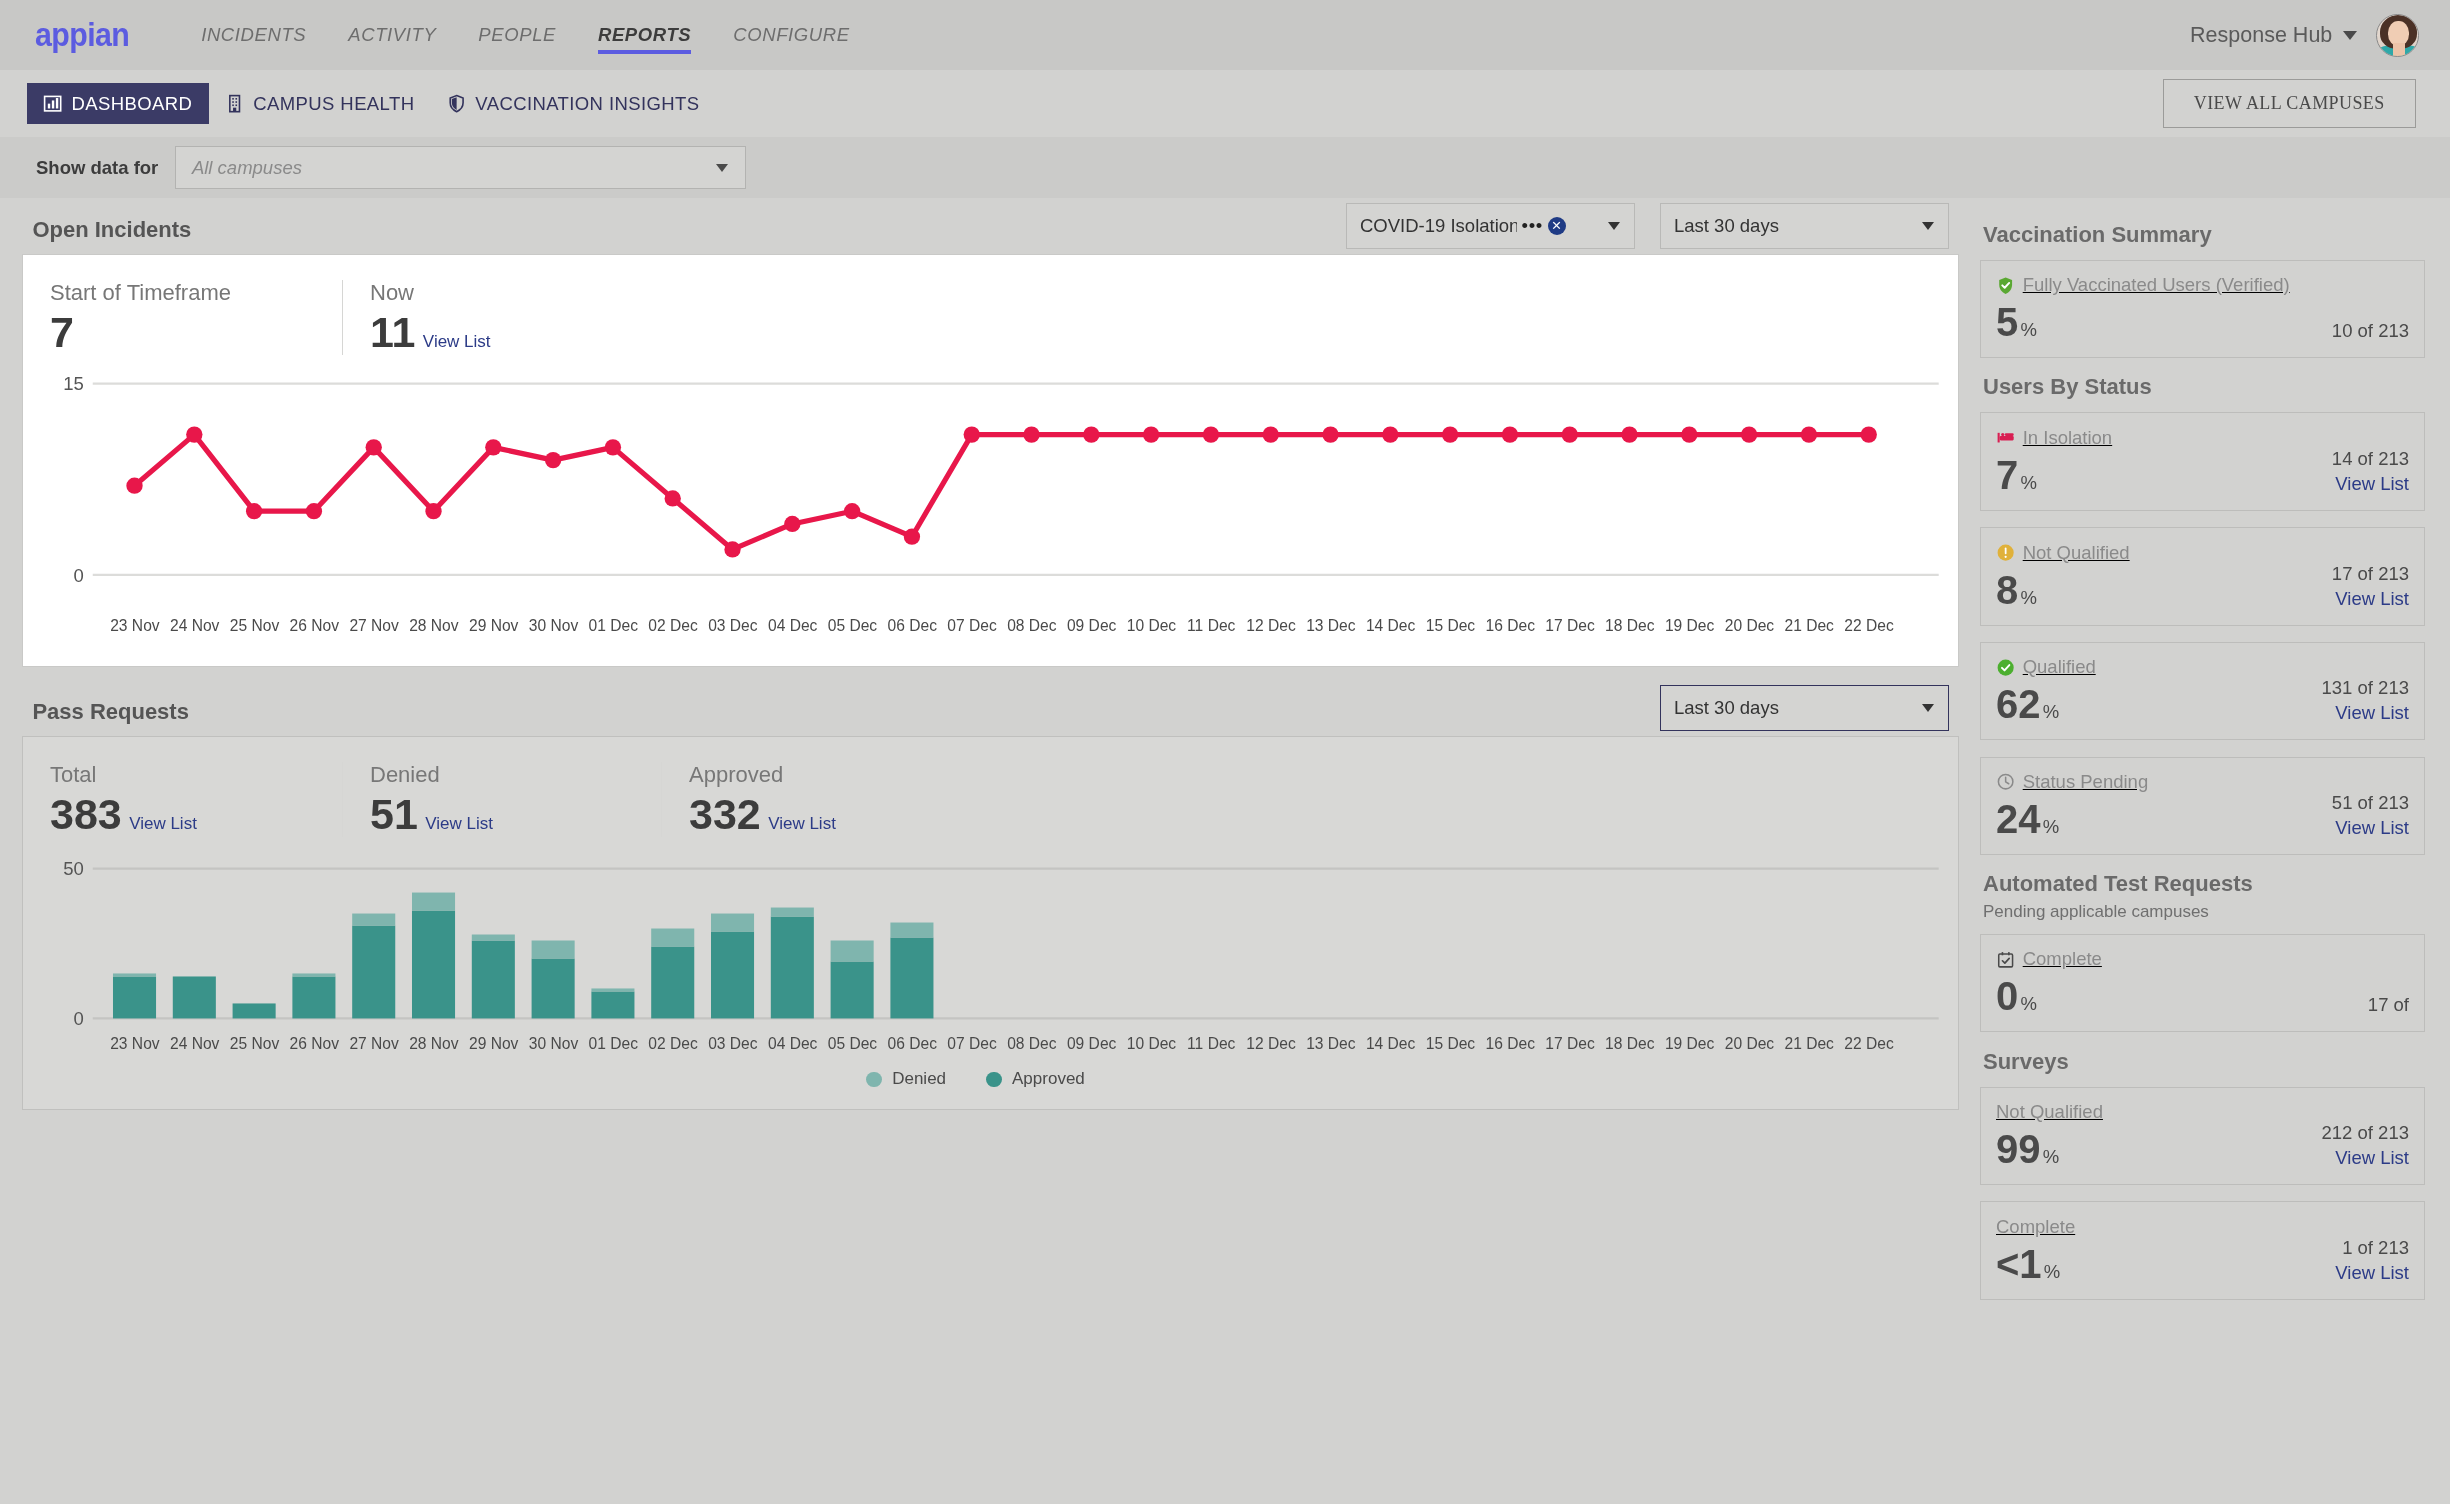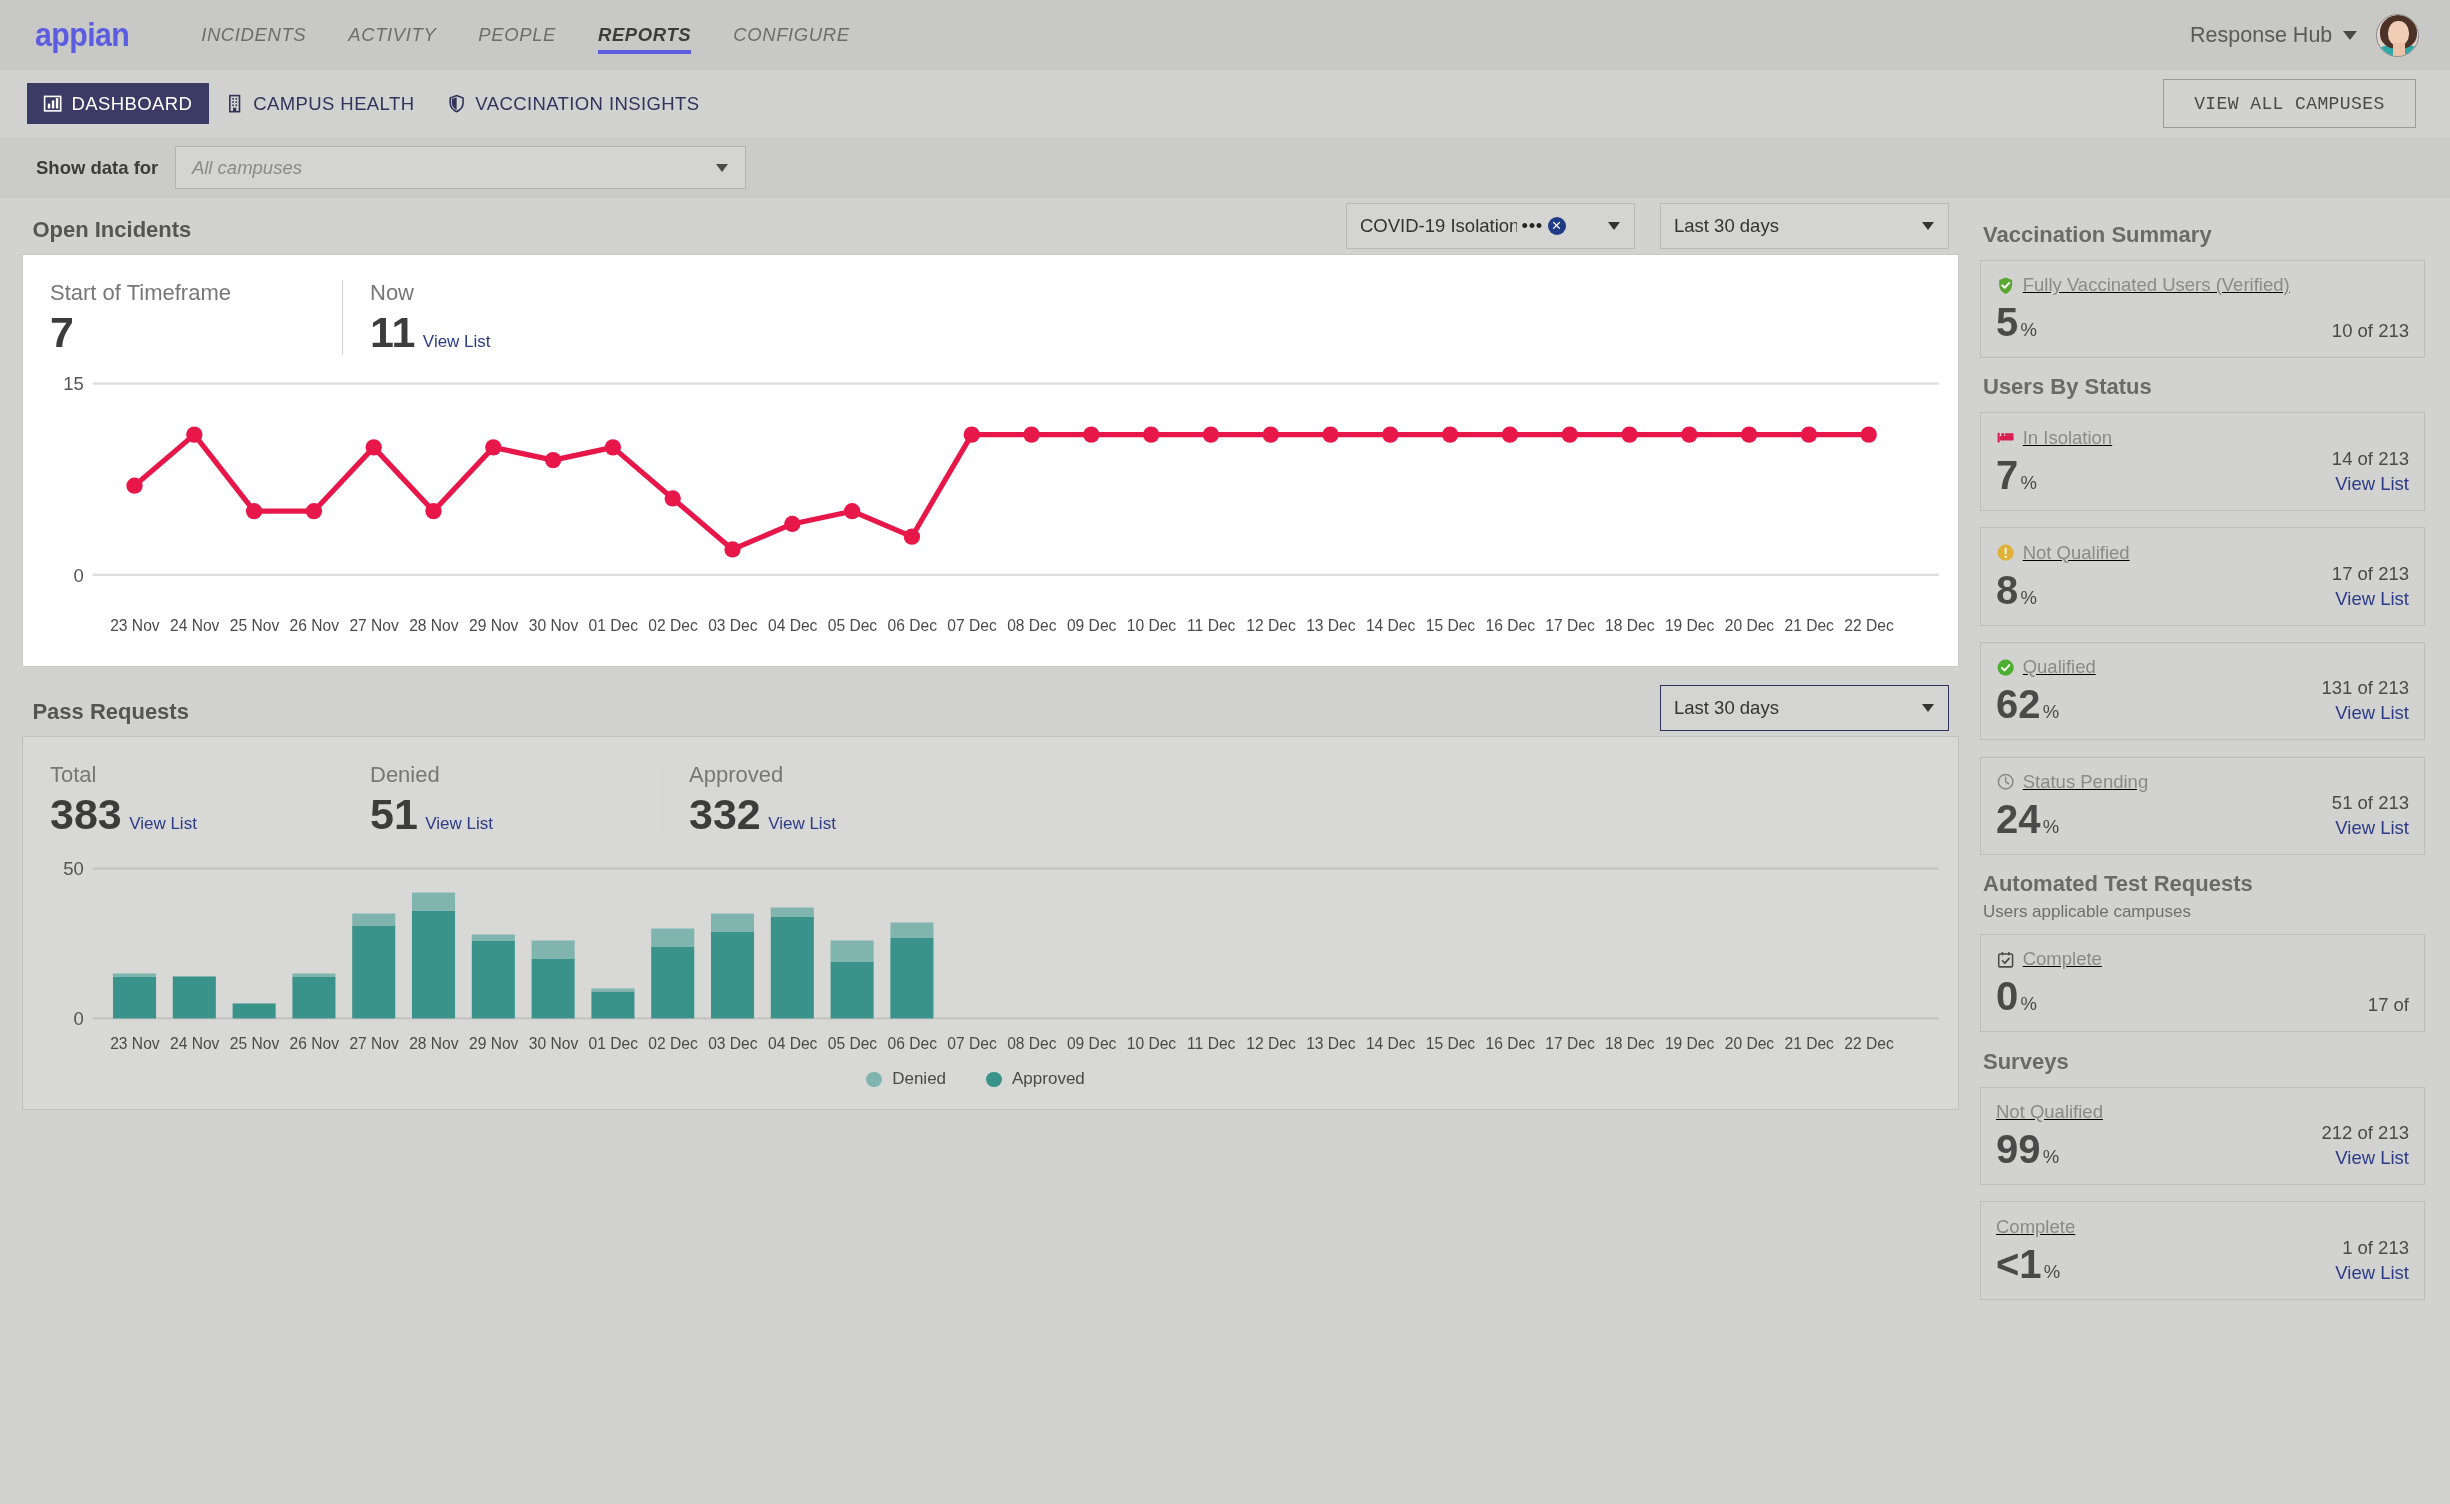--- a/index.html
+++ b/index.html
@@ -77,21 +77,21 @@
     padding: 9.6px 16.3px; font-size: 18.5px; color: #33335c;
     letter-spacing: 0.4px; cursor: pointer; font-weight: 500;
   }
   .tab.active { background: #3b3b66; color: #fff; }
   .tab svg { display: block; }
   .viewall {
     margin-left: auto; margin-right: 7.4px;
     border: 0.7px solid #9b9b99; background: transparent;
     font-size: 18px; color: #4a4a4a; letter-spacing: 0.4px;
     padding: 13.4px 30px; cursor: pointer;
-    font-family: Liberation Mono, monospace;
+    font-family: Liberation Serif, serif;
   }
 
   
   .filterbar {
     background: #cbcbc9; height: 61px; margin: 0;
     display: flex; align-items: center; padding-left: 36px;
   }
   .filterlabel { font-size: 18.5px; font-weight: 700; color: #3c3c3c; margin-right: 16.3px; }
   .selectbox {
     width: 571px; height: 43px; background: #d4d4d2;
@@ -578,21 +578,21 @@
         <div class="num">
           <span>24</span>
           <span class="pct">%</span>
         </div>
         <div class="right">
           <div class="ratio">51 of 213</div>
           <span class="vl">View List</span>
         </div>
       </div>
       <div class="side-h">Automated Test Requests</div>
-      <div class="side-sub">Users applicable campuses</div>
+      <div class="side-sub">Pending applicable campuses</div>
       <div class="statcard">
         <div class="top">
           <span class="ic"><svg viewBox="0 0 24 24" width="19.3" height="19.3">
               <rect x="3.4" y="5" width="17.2" height="16" rx="1.4" fill="none" stroke="#4a4a4a" stroke-width="1.9"></rect>
               <rect x="7" y="2.6" width="2" height="4" fill="#4a4a4a"></rect>
               <rect x="15" y="2.6" width="2" height="4" fill="#4a4a4a"></rect>
               <path d="M8 13.4 L11 16.4 L16.4 10.4" fill="none" stroke="#4a4a4a" stroke-width="2.1" stroke-linecap="round" stroke-linejoin="round"></path>
             </svg></span>
           <span class="name">Complete</span>
         </div>

